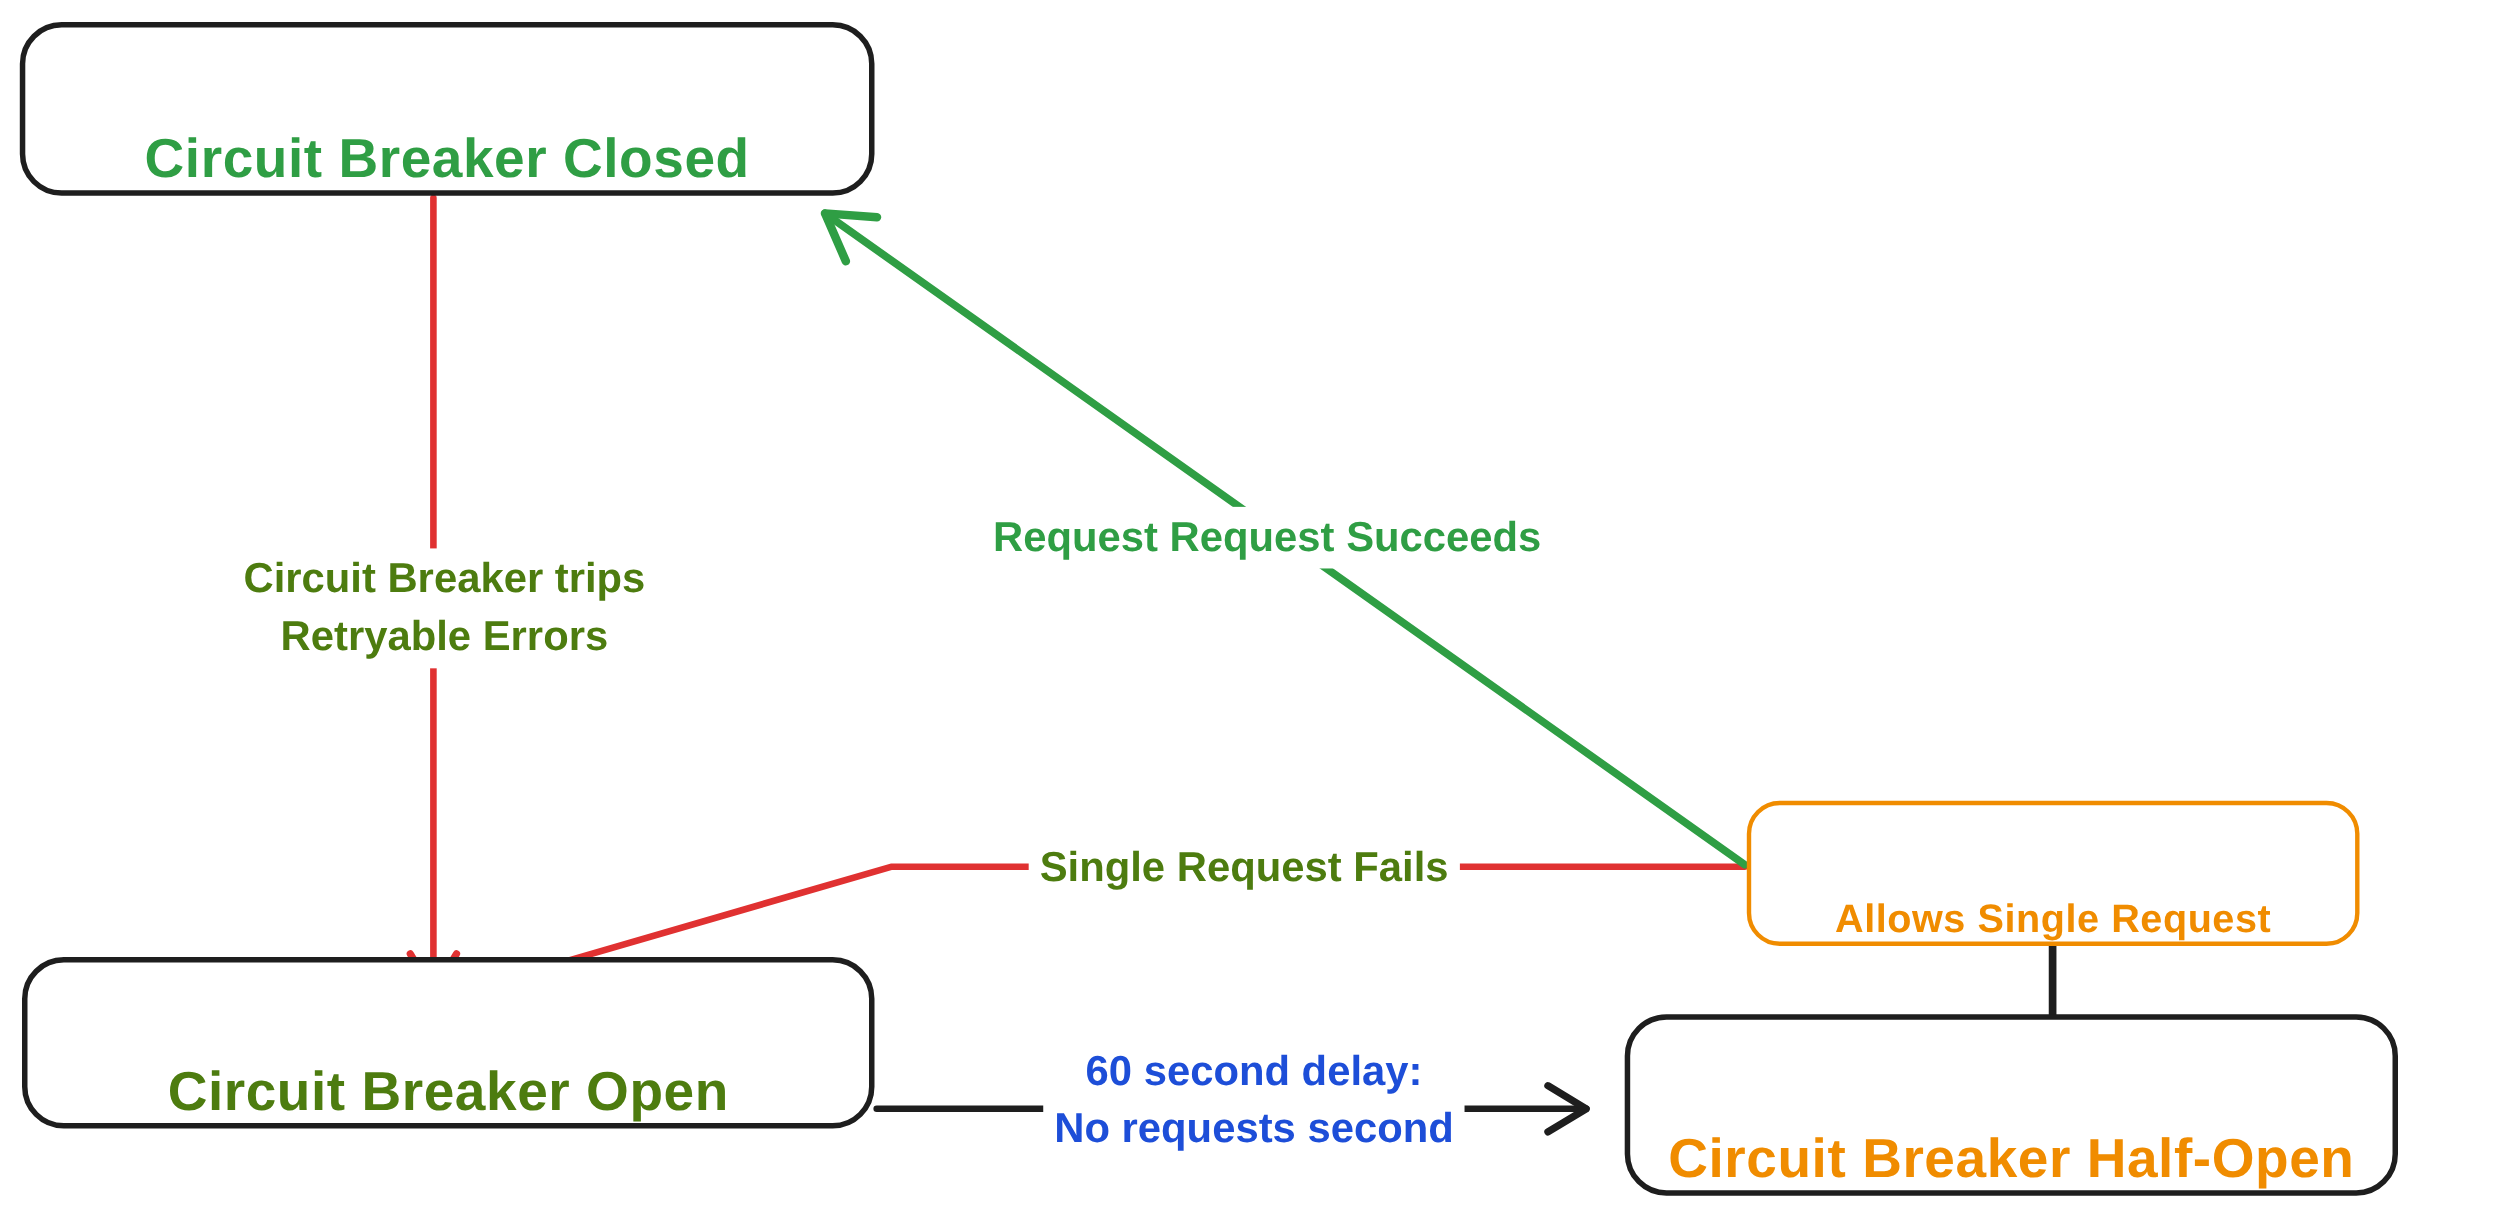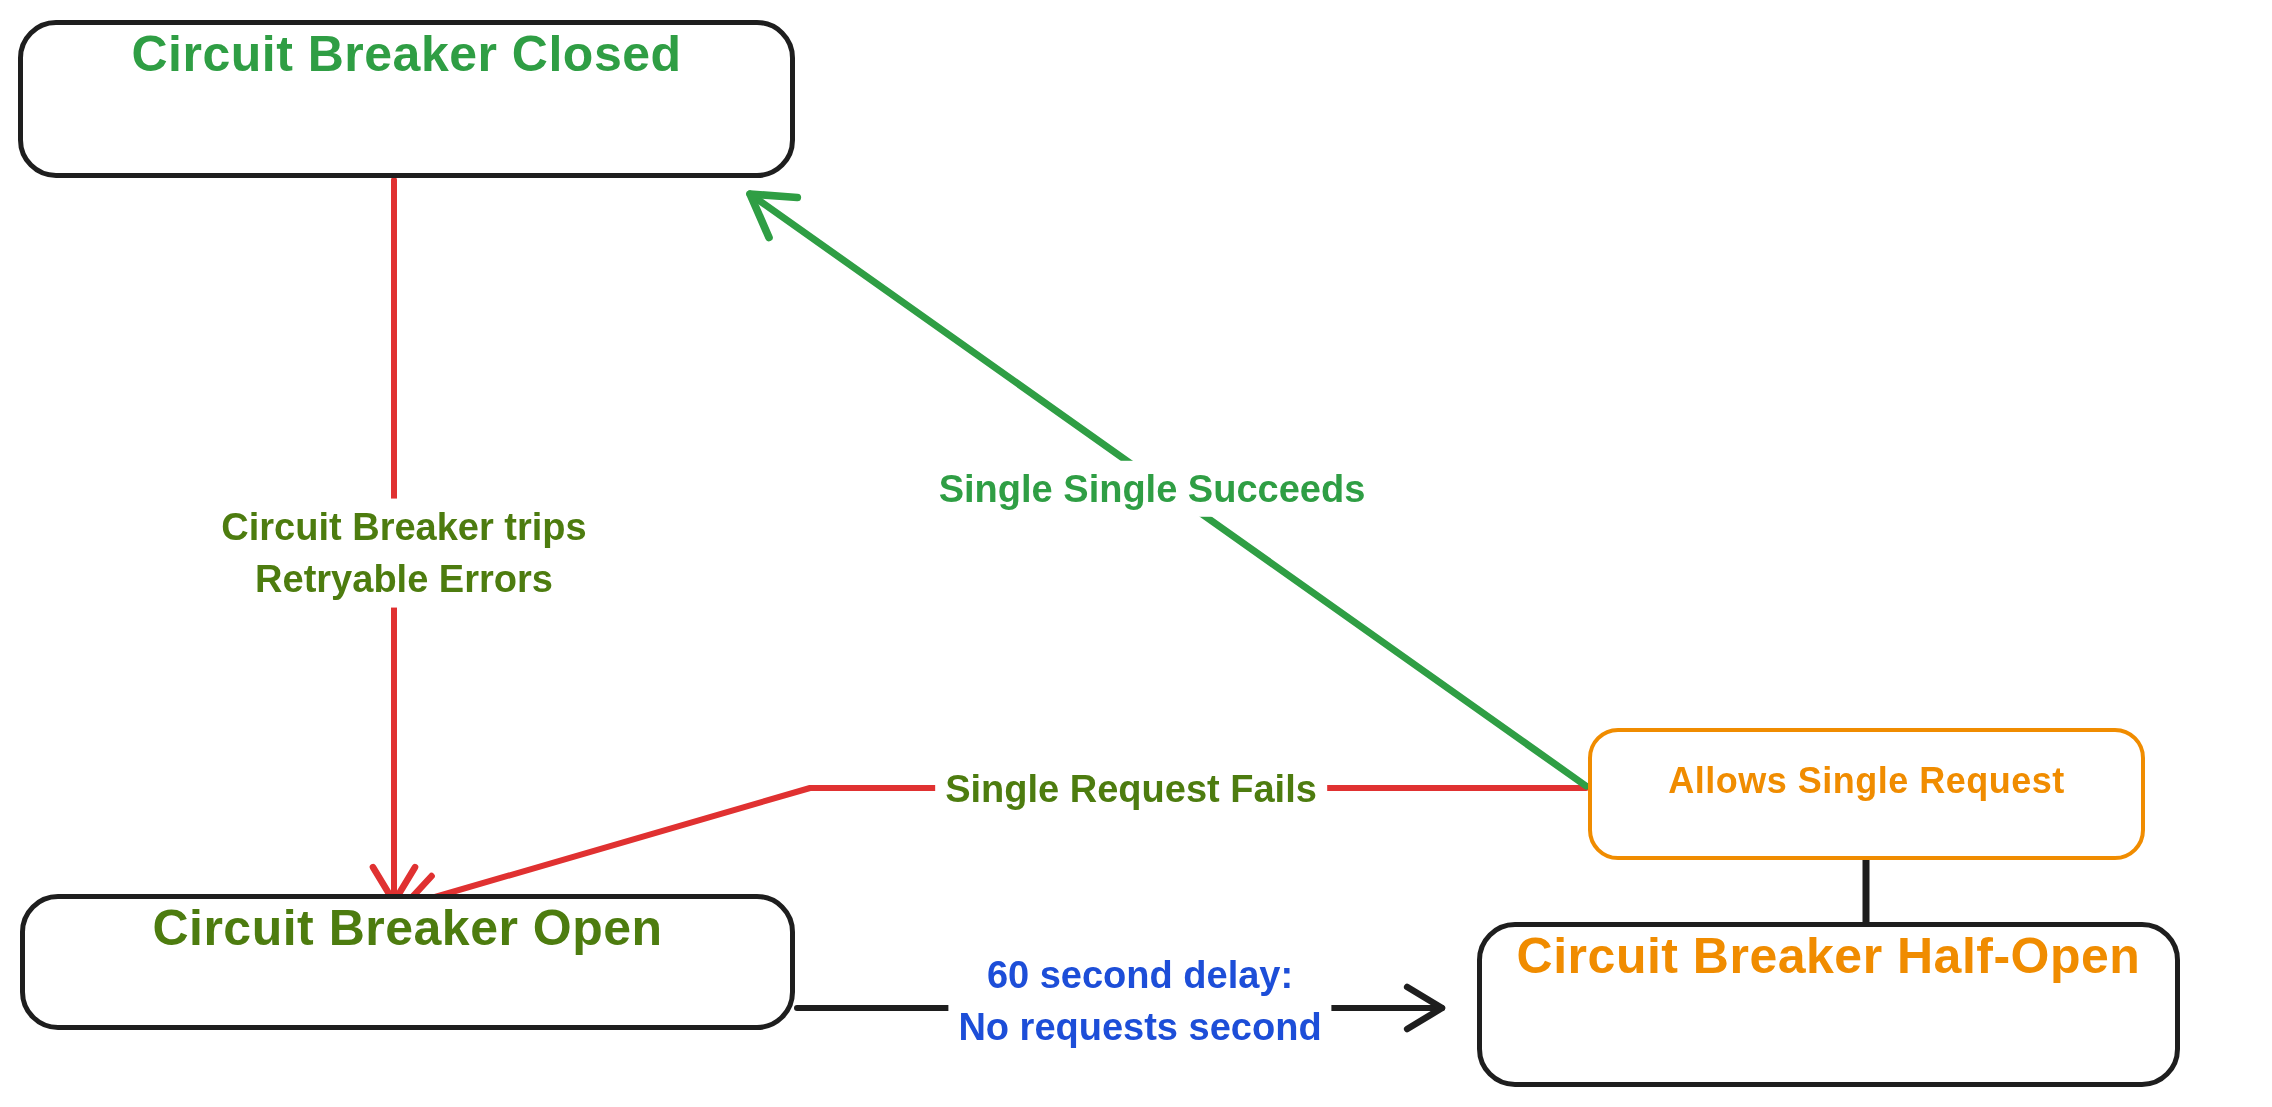--- a/index.html
+++ b/index.html
@@ -17,21 +17,21 @@
   }
   .canvas > svg.wires {
     position: absolute;
     left: 0; top: 0;
     width: 2272px; height: 1107px;
   }
   .node {
     position: absolute;
     background: #ffffff;
     display: flex;
-    align-items: flex-start;
+    align-items: flex-end;
     justify-content: center;
     text-align: center;
     box-sizing: border-box;
   }
   .node.ink-border { border: 5px solid #1e1e1e; border-radius: 38px; }
   .node.orange-border { border: 4px solid #f08c00; border-radius: 30px; }
   .node .title {
     font-size: 50px;
     font-weight: 600;
     letter-spacing: 0.5px;
@@ -81,34 +81,34 @@
     <path d="M797 1008 L1442 1008" fill="none" stroke="#1e1e1e" stroke-width="6" stroke-linecap="round" marker-end="url(#m-ink)"></path>
 
     <path d="M1866 858 L1866 924" fill="none" stroke="#1e1e1e" stroke-width="7" stroke-linecap="round"></path>
   </svg>
 
   <div class="edge-label red" style="left:404px; top:553px;">
     <div>Circuit Breaker trips</div>
     <div>Retryable Errors</div>
   </div>
 
-  <div class="edge-label green" style="left:1152px; top:489px;">Single Single Succeeds</div>
+  <div class="edge-label green" style="left:1152px; top:489px;">Request Request Succeeds</div>
 
   <div class="edge-label red" style="left:1131px; top:789px;">Single Request Fails</div>
 
   <div class="edge-label ink" style="left:1140px; top:1001px;">
     <div>60 second delay:</div>
     <div>No requests second</div>
   </div>
 
   <div class="node ink-border" style="left:18px; top:20px; width:777px; height:158px;">
     <span class="title green">Circuit Breaker Closed</span>
   </div>
 
-  <div class="node ink-border" style="left:20px; top:894px; width:775px; height:136px;">
+  <div class="node ink-border" style="left:20px; top:870px; width:775px; height:156px;">
     <span class="title red">Circuit Breaker Open</span>
   </div>
 
   <div class="node ink-border" style="left:1477px; top:922px; width:703px; height:165px;">
     <span class="title orange">Circuit Breaker Half-Open</span>
   </div>
 
   <div class="node orange-border" style="left:1588px; top:728px; width:557px; height:132px;">
     <span class="title small orange">Allows Single Request</span>
   </div>

